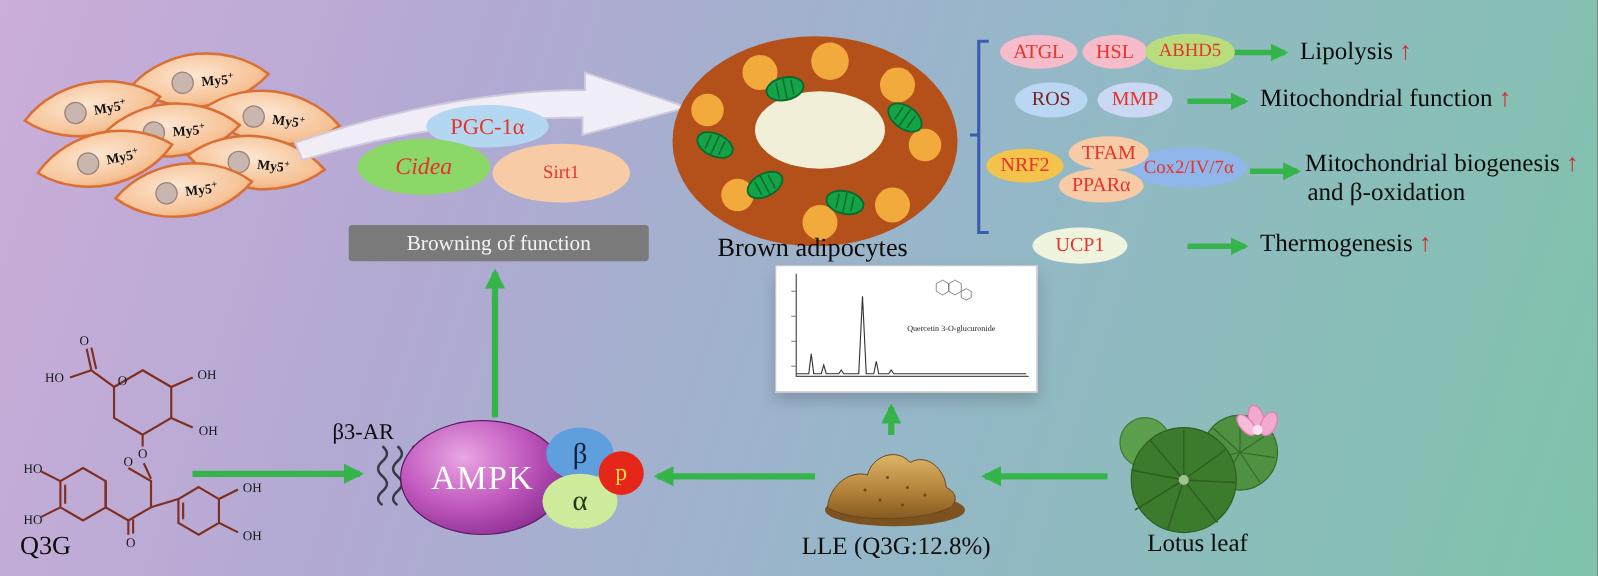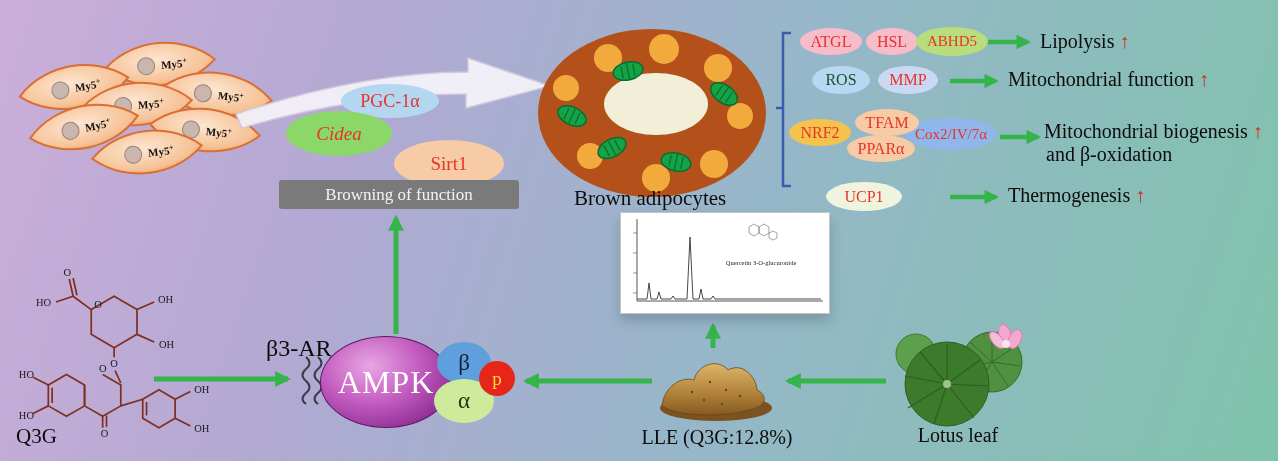--- a/index.html
+++ b/index.html
@@ -91,21 +91,21 @@
     <line x1="886" y1="381" x2="788" y2="381" stroke="#35b44a" stroke-width="5" marker-end="url(#ah)"></line>
     <line x1="713" y1="348" x2="713" y2="326" stroke="#35b44a" stroke-width="5" marker-end="url(#ah)"></line>
     <line x1="986" y1="42" x2="1028" y2="42" stroke="#35b44a" stroke-width="4.5" marker-end="url(#ah)"></line>
     <line x1="950" y1="81" x2="996" y2="81" stroke="#35b44a" stroke-width="4.5" marker-end="url(#ah)"></line>
     <line x1="1000" y1="137" x2="1038" y2="137" stroke="#35b44a" stroke-width="4.5" marker-end="url(#ah)"></line>
     <line x1="950" y1="197" x2="996" y2="197" stroke="#35b44a" stroke-width="4.5" marker-end="url(#ah)"></line>
   </svg>
 
   <div class="pill" style="left:341px;top:84px;width:98px;height:34px;background:#b3d7f0;font-size:18px;">PGC-1α</div>
   <div class="pill" style="left:286px;top:111px;width:106px;height:45px;background:#8bd768;font-size:19px;font-style:italic;">Cidea</div>
-  <div class="pill" style="left:394px;top:140px;width:110px;height:47px;background:#f7cba6;font-size:19px;">Sirt1</div>
+  <div class="pill" style="left:394px;top:115px;width:110px;height:47px;background:#f7cba6;font-size:15px;">Sirt1</div>
   <div class="abs" style="left:279px;top:180px;width:240px;height:29px;background:#7a7a7a;border-radius:3px;
               display:flex;align-items:center;justify-content:center;color:#f3f3f3;font-size:17px;">Browning of function</div>
 
   <svg class="abs" style="left:528px;top:16px;" width="248" height="190" viewBox="0 0 248 190">
     <ellipse cx="124" cy="97" rx="114" ry="84" fill="#b4511b"></ellipse>
     <ellipse cx="128" cy="88" rx="52" ry="31" fill="#f1efd8"></ellipse>
     <g fill="#f3aa3c">
       <circle cx="38" cy="72" r="13"></circle>
         <circle cx="80" cy="42" r="14"></circle>
         <circle cx="136" cy="33" r="15"></circle>
@@ -136,21 +136,21 @@
           <ellipse rx="15" ry="9" fill="#14a347" stroke="#0b6b2e" stroke-width="1.5"></ellipse>
           <path d="M-6,-6 L-6,6 M0,-8 L0,8 M6,-6 L6,6" stroke="#0b6b2e" stroke-width="1.2"></path>
         </g>
     </g>
   </svg>
 
   <div class="pill" style="left:905px;top:118px;width:92px;height:32px;background:#8fb7ec;font-size:15px;">Cox2/IV/7α</div>
   <div class="pill" style="left:800px;top:28px;width:62px;height:27px;background:#f7bcca;">ATGL</div>
   <div class="pill" style="left:866px;top:28px;width:52px;height:27px;background:#f7bcca;">HSL</div>
   <div class="pill" style="left:916px;top:27px;width:72px;height:29px;background:#b9dd7c;font-size:15px;">ABHD5</div>
-  <div class="pill" style="left:812px;top:66px;width:58px;height:28px;background:#b9d6f2;color:#14532d;">ROS</div>
+  <div class="pill" style="left:812px;top:66px;width:58px;height:28px;background:#b9d6f2;color:#7f1d1d;">ROS</div>
   <div class="pill" style="left:878px;top:66px;width:60px;height:28px;background:#cbd8f4;">MMP</div>
   <div class="pill" style="left:789px;top:119px;width:62px;height:27px;background:#f4c34b;">NRF2</div>
   <div class="pill" style="left:855px;top:109px;width:64px;height:27px;background:#f7cba6;">TFAM</div>
   <div class="pill" style="left:847px;top:135px;width:68px;height:27px;background:#f7cba6;">PPARα</div>
   <div class="pill" style="left:826px;top:182px;width:76px;height:29px;background:#eff4de;">UCP1</div>
 
   <div class="outcome" style="left:1040px;top:30px;">
     <span>Lipolysis</span> <span class="up">↑</span>
   </div>
   <div class="outcome" style="left:1008px;top:68px;">
@@ -207,25 +207,25 @@
       <text x="93" y="114">O</text>
       <text x="13" y="120">HO</text>
       <text x="13" y="163">HO</text>
       <text x="95" y="182">O</text>
       <text x="197" y="136">OH</text>
       <text x="197" y="176">OH</text>
     </g>
   </svg>
   <div class="lbl" style="left:16px;top:424px;font-size:21px;">Q3G</div>
 
-  <div class="lbl" style="left:266px;top:335px;font-size:24px;">β3-AR</div>
+  <div class="lbl" style="left:266px;top:335px;font-size:18px;">β3-AR</div>
   <div class="abs" style="left:320px;top:336px;width:130px;height:90px;border-radius:50%;
               background:radial-gradient(ellipse at 38% 32%, #e9a6e4 0%, #c159be 45%, #8c2d92 80%, #6d1f77 100%);
               border:1px solid #5e1b66;display:flex;align-items:center;justify-content:center;
-              color:#ffffff;font-size:32px;letter-spacing:1px;">AMPK</div>
+              color:#ffffff;font-size:27px;letter-spacing:1px;">AMPK</div>
   <div class="abs" style="left:437px;top:342px;width:54px;height:42px;border-radius:50%;background:#5f9fdd;
               display:flex;align-items:center;justify-content:center;font-size:23px;color:#10203a;">β</div>
   <div class="abs" style="left:434px;top:379px;width:60px;height:44px;border-radius:50%;background:#cdeb9a;
               display:flex;align-items:center;justify-content:center;font-size:23px;color:#233a10;">α</div>
   <div class="abs" style="left:479px;top:361px;width:36px;height:35px;border-radius:50%;background:#e7261a;
               display:flex;align-items:center;justify-content:center;font-size:19px;color:#ffd94e;">p</div>
 
   <svg class="abs" style="left:652px;top:334px;" width="128" height="92" viewBox="0 0 128 92">
     <ellipse cx="64" cy="74" rx="56" ry="13" fill="#7c5220"></ellipse>
     <path d="M10,72 C12,52 30,42 42,46 C46,30 66,24 76,36 C90,28 104,42 105,56 C114,60 114,68 108,72 C84,84 28,84 10,72 Z" fill="url(#powderGrad)" stroke="#6e4518" stroke-width="0.8"></path>

